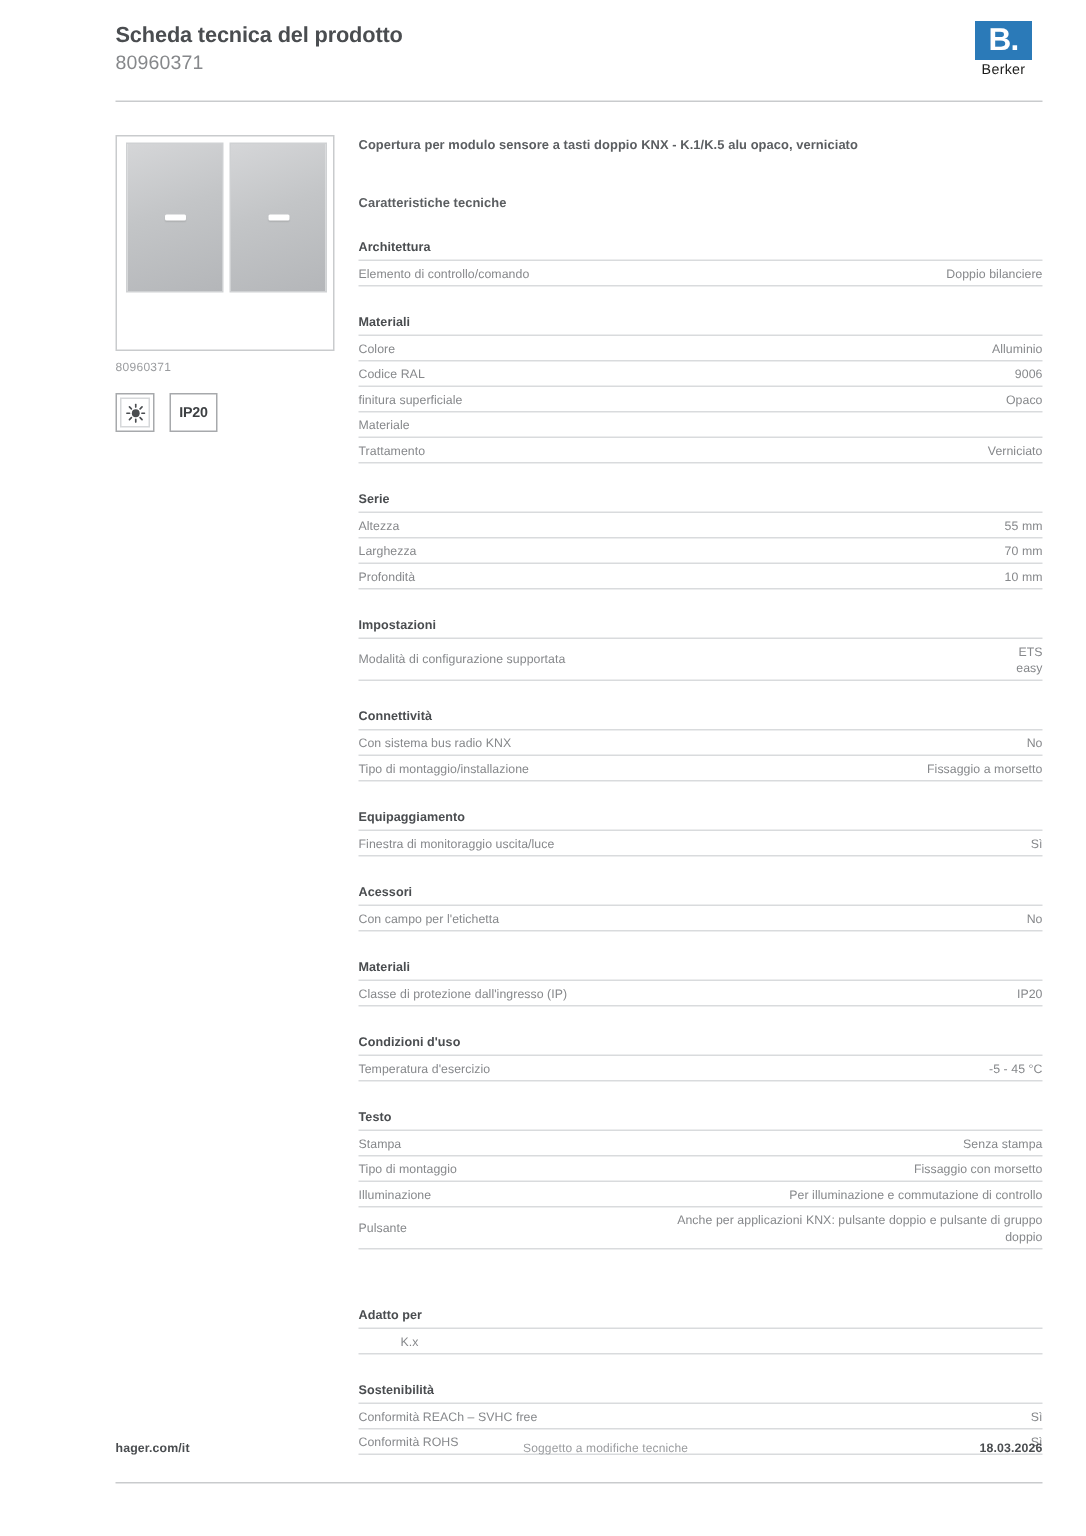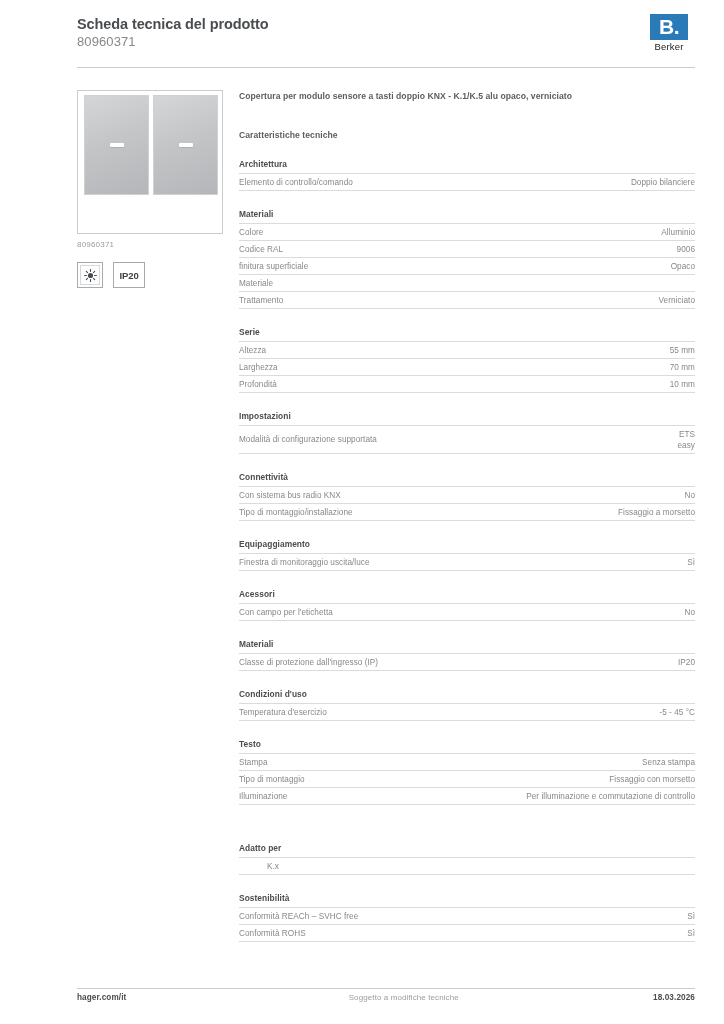--- a/index.html
+++ b/index.html
@@ -120,21 +120,21 @@
   .row.single .k{flex:1 1 auto;padding-left:28px;}
 
   .group.spaced{margin-top:38px;}
 
   
   .footer-rule{
     position:absolute;left:56px;top:988px;width:618px;height:1px;
     background:#c9cbcd;
   }
   .footer{
-    position:absolute;left:56px;top:990px;width:618px;height:14px;
+    position:absolute;left:56px;top:958px;width:618px;height:14px;
     display:flex;align-items:center;
   }
   .f-left{
     flex:0 0 auto;font-size:8.2px;font-weight:bold;color:#4a4d50;
     letter-spacing:0.1px;
   }
   .f-mid{
     flex:1 1 auto;text-align:center;font-size:8px;color:#9a9c9f;
     letter-spacing:0.1px;
     padding-left:28px;
@@ -354,20 +354,27 @@
               <div class="v">
                 <span class="ln">Fissaggio con morsetto</span>
               </div>
             </div>
             <div class="row">
               <div class="k">Illuminazione</div>
               <div class="v">
                 <span class="ln">Per illuminazione e commutazione di controllo</span>
               </div>
             </div>
+            <div class="row">
+              <div class="k">Pulsante</div>
+              <div class="v">
+                <span class="ln">Anche per applicazioni KNX: pulsante doppio e pulsante di gruppo</span>
+                <span class="ln">doppio</span>
+              </div>
+            </div>
           </div>
         </div>
         <div class="group spaced">
           <div class="group-title">Adatto per</div>
           <div class="rows">
             <div class="row single">
               <div class="k">K.x</div>
             </div>
           </div>
         </div>

